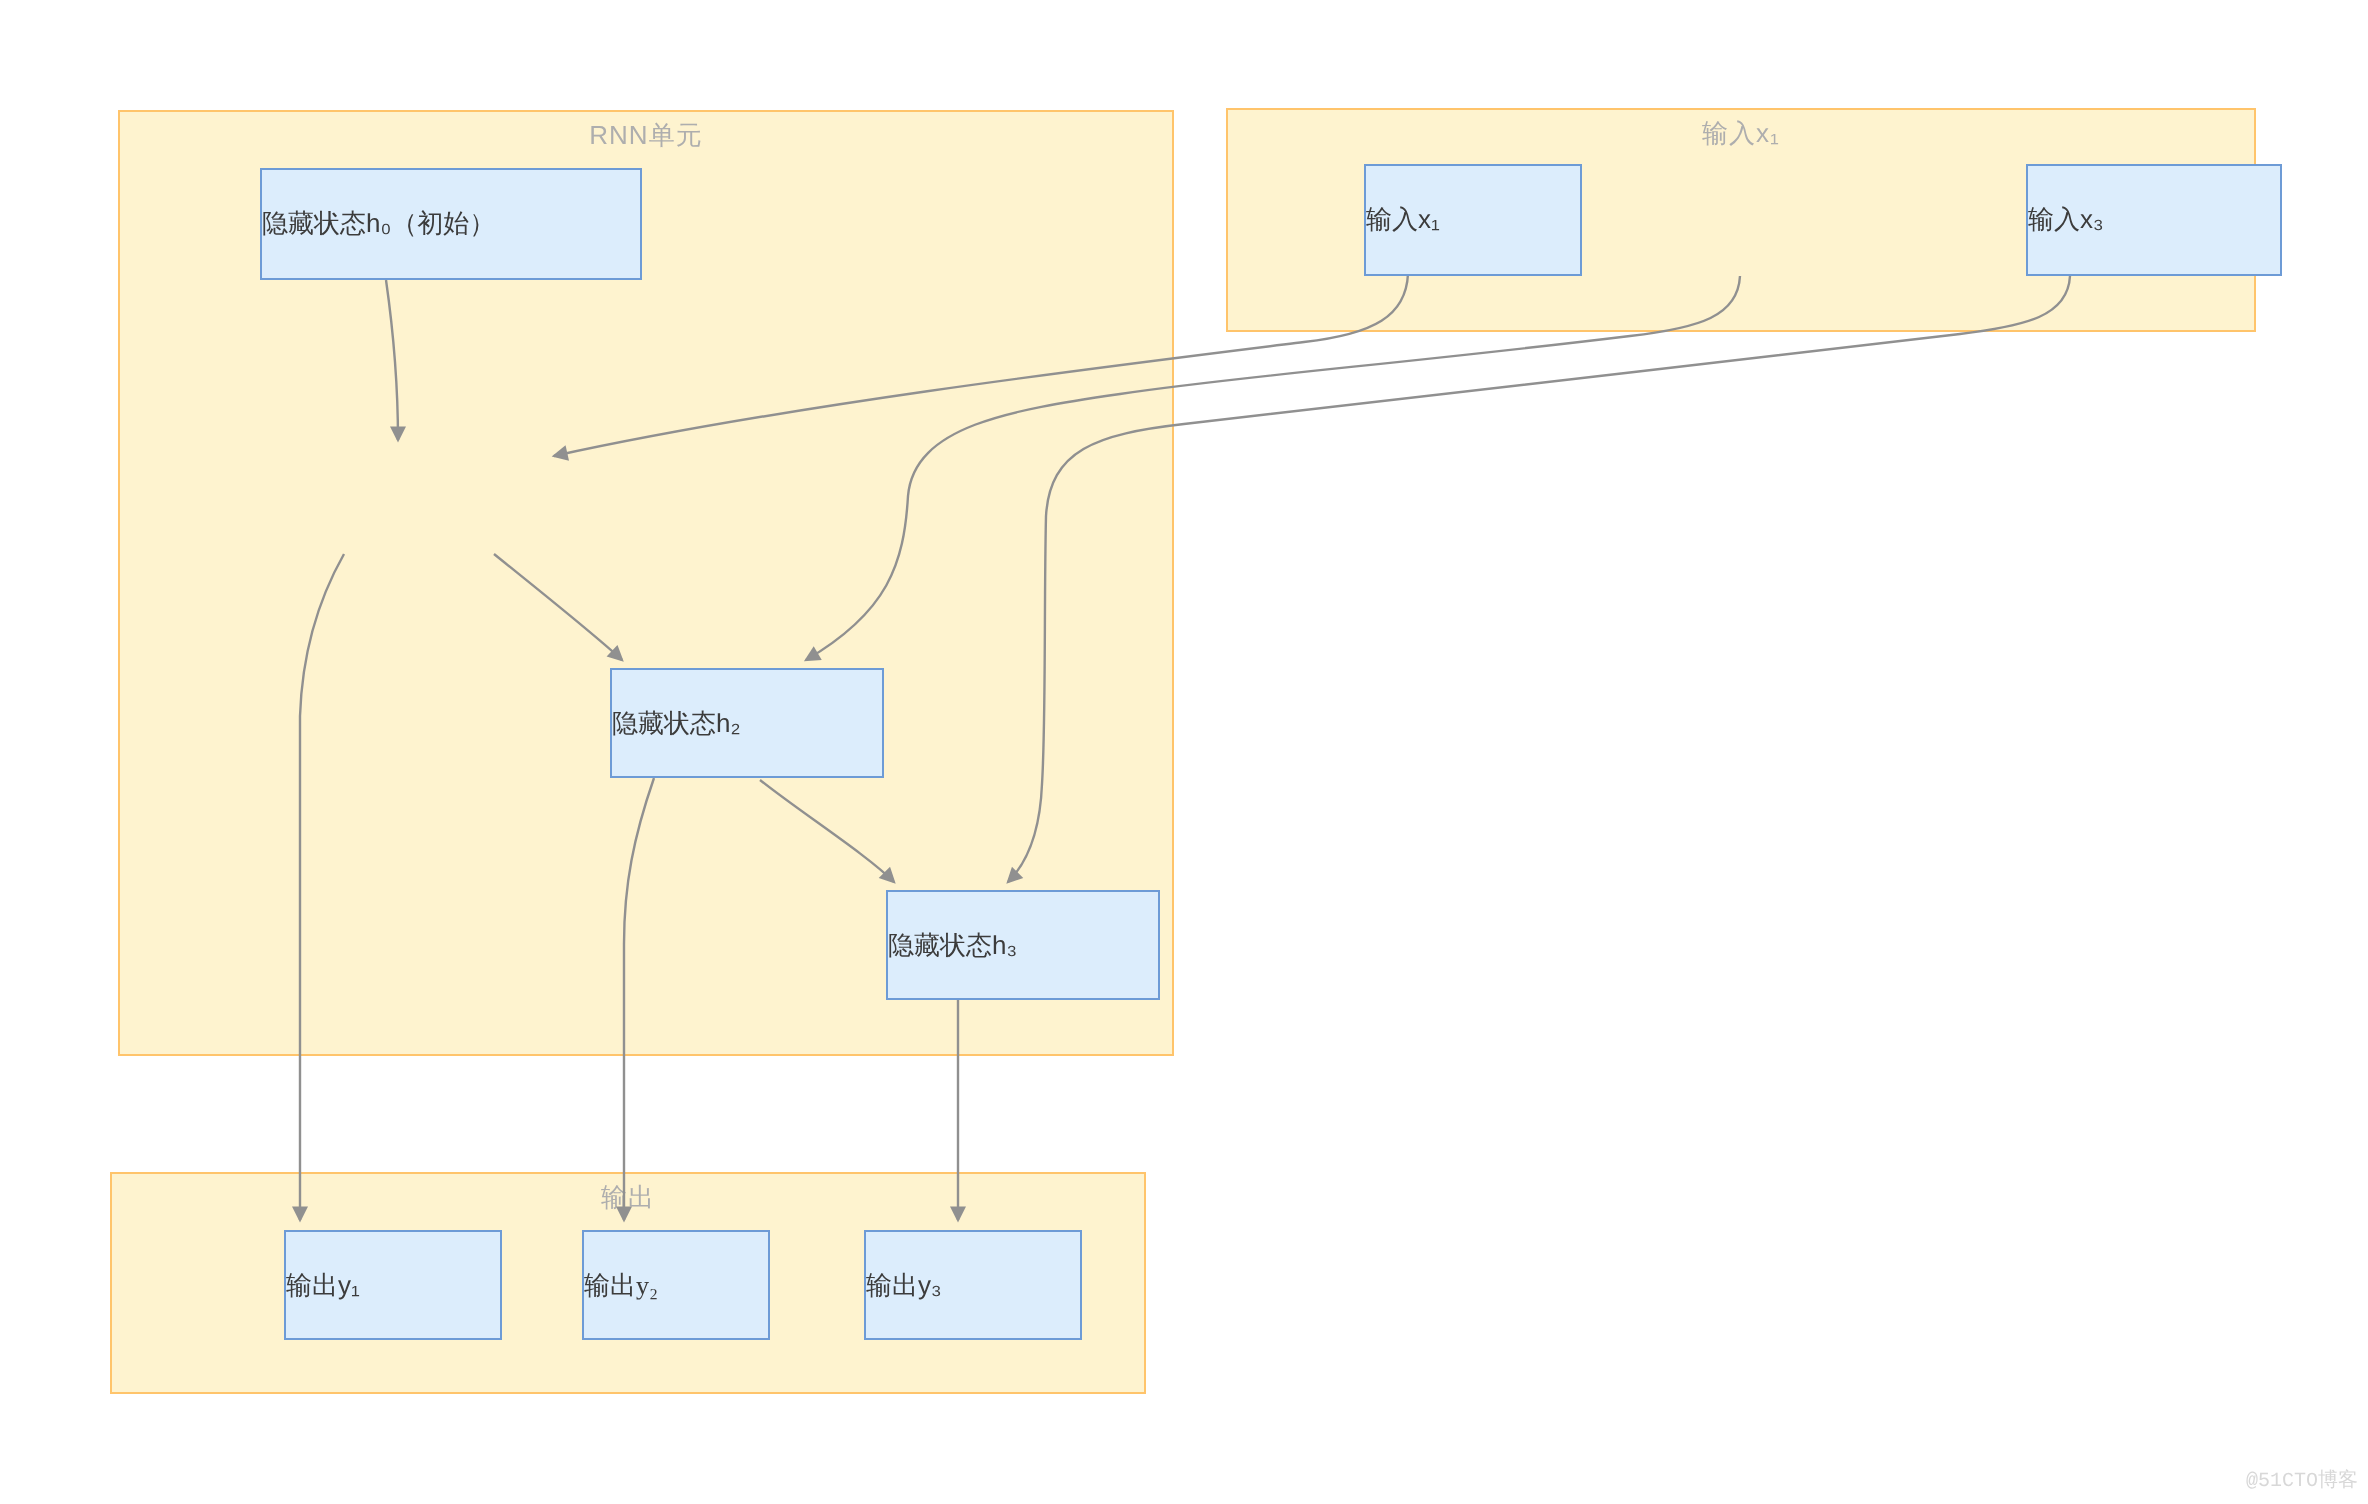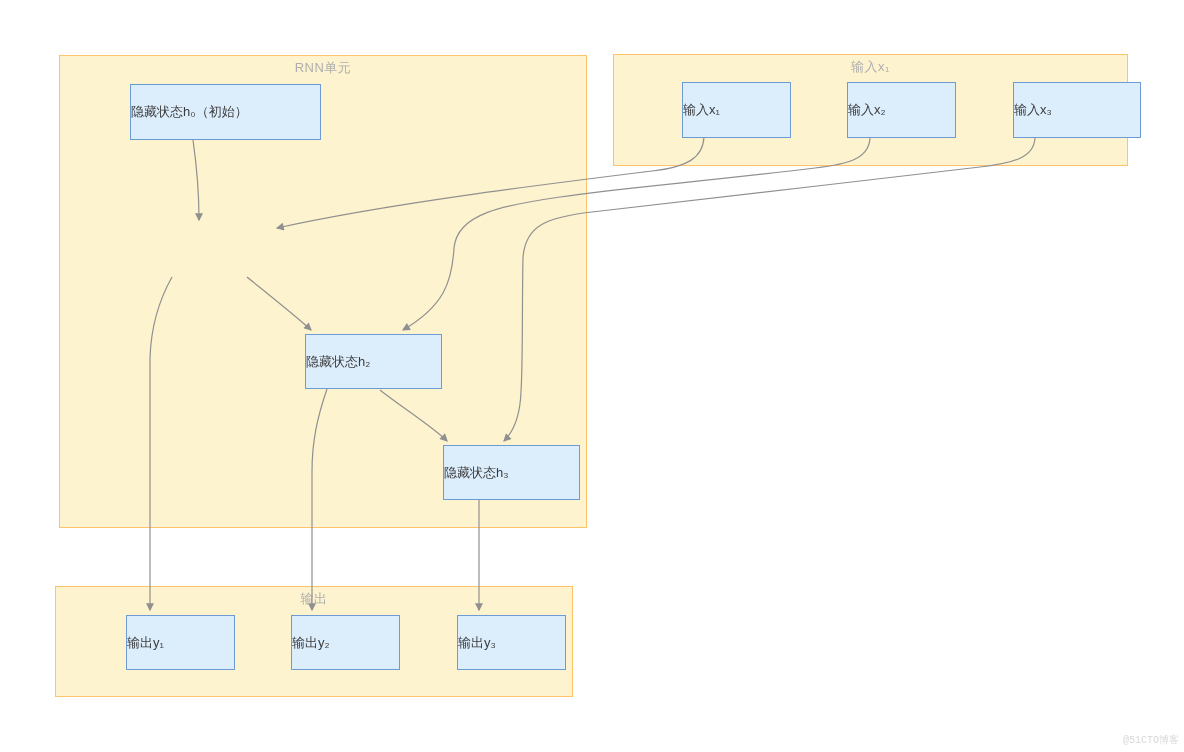--- a/index.html
+++ b/index.html
@@ -97,28 +97,25 @@
     </div>
     <div class="node" style="left: 411px; top: 445px; width: 137px; height: 55px;">
       <span>隐藏状态h₃</span>
     </div>
     <div class="node" style="left: 273px; top: 334px; width: 137px; height: 55px;">
       <span>隐藏状态h₂</span>
     </div>
     <div class="node" style="left: 650px; top: 82px; width: 109px; height: 56px;">
       <span>输入x₁</span>
     </div>
-    <div class="node" style="left: 815px; top: 82px; width: 109px; height: 56px;">
-      <span>输入x₂</span>
-    </div>
     <div class="node" style="left: 981px; top: 82px; width: 128px; height: 56px;">
       <span>输入x₃</span>
     </div>
-    <div class="node" style="left: 94px; top: 615px; width: 109px; height: 55px;">
+    <div class="node" style="left: 110px; top: 615px; width: 109px; height: 55px;">
       <span>输出y₁</span>
     </div>
-    <div class="node" style="left: 259px; top: 615px; width: 109px; height: 55px;">
+    <div class="node" style="left: 259px; top: 615px; width: 94px; height: 55px; font-family: Liberation Serif, serif;">
       <span>输出y₂</span>
     </div>
-    <div class="node" style="left: 425px; top: 615px; width: 109px; height: 55px;">
+    <div class="node" style="left: 400px; top: 615px; width: 109px; height: 55px;">
       <span>输出y₃</span>
     </div>
   </div>
 
 </body></html>

